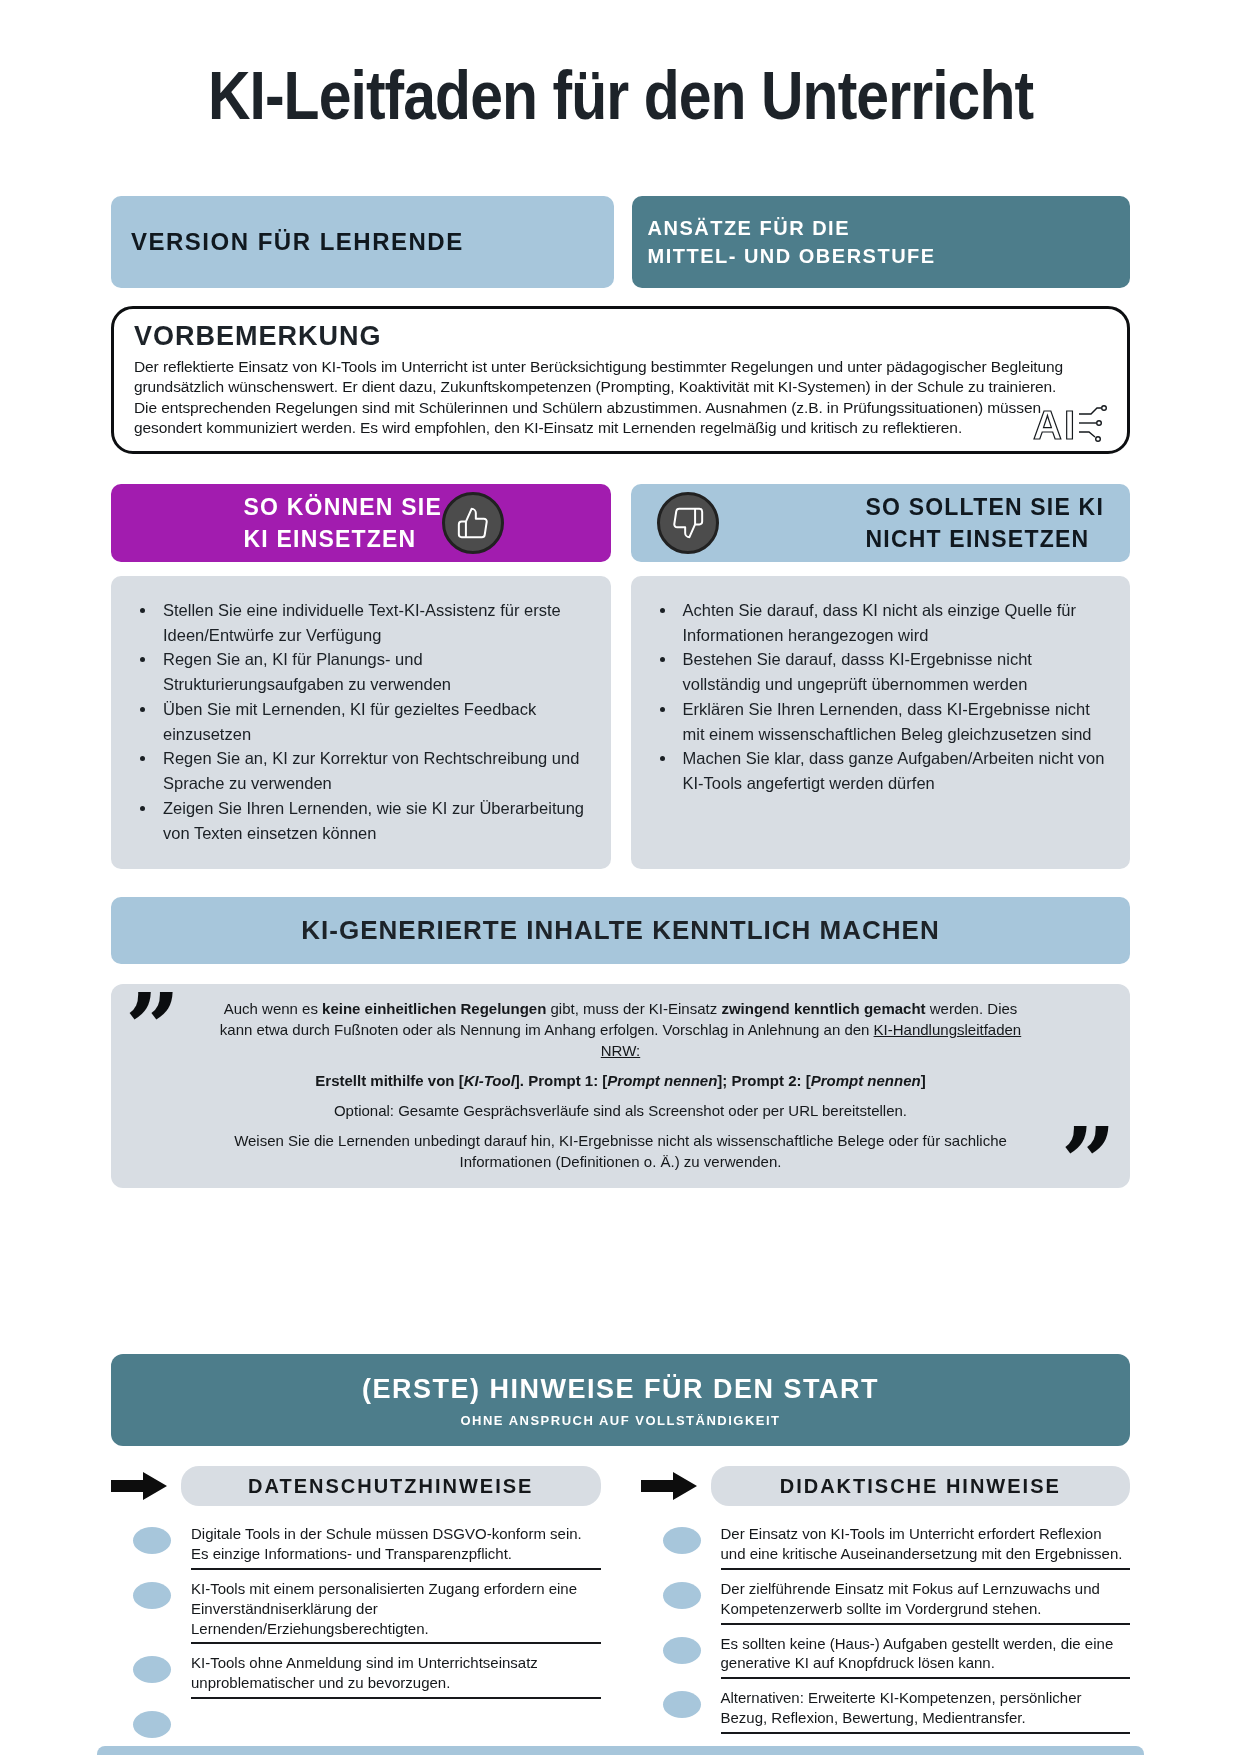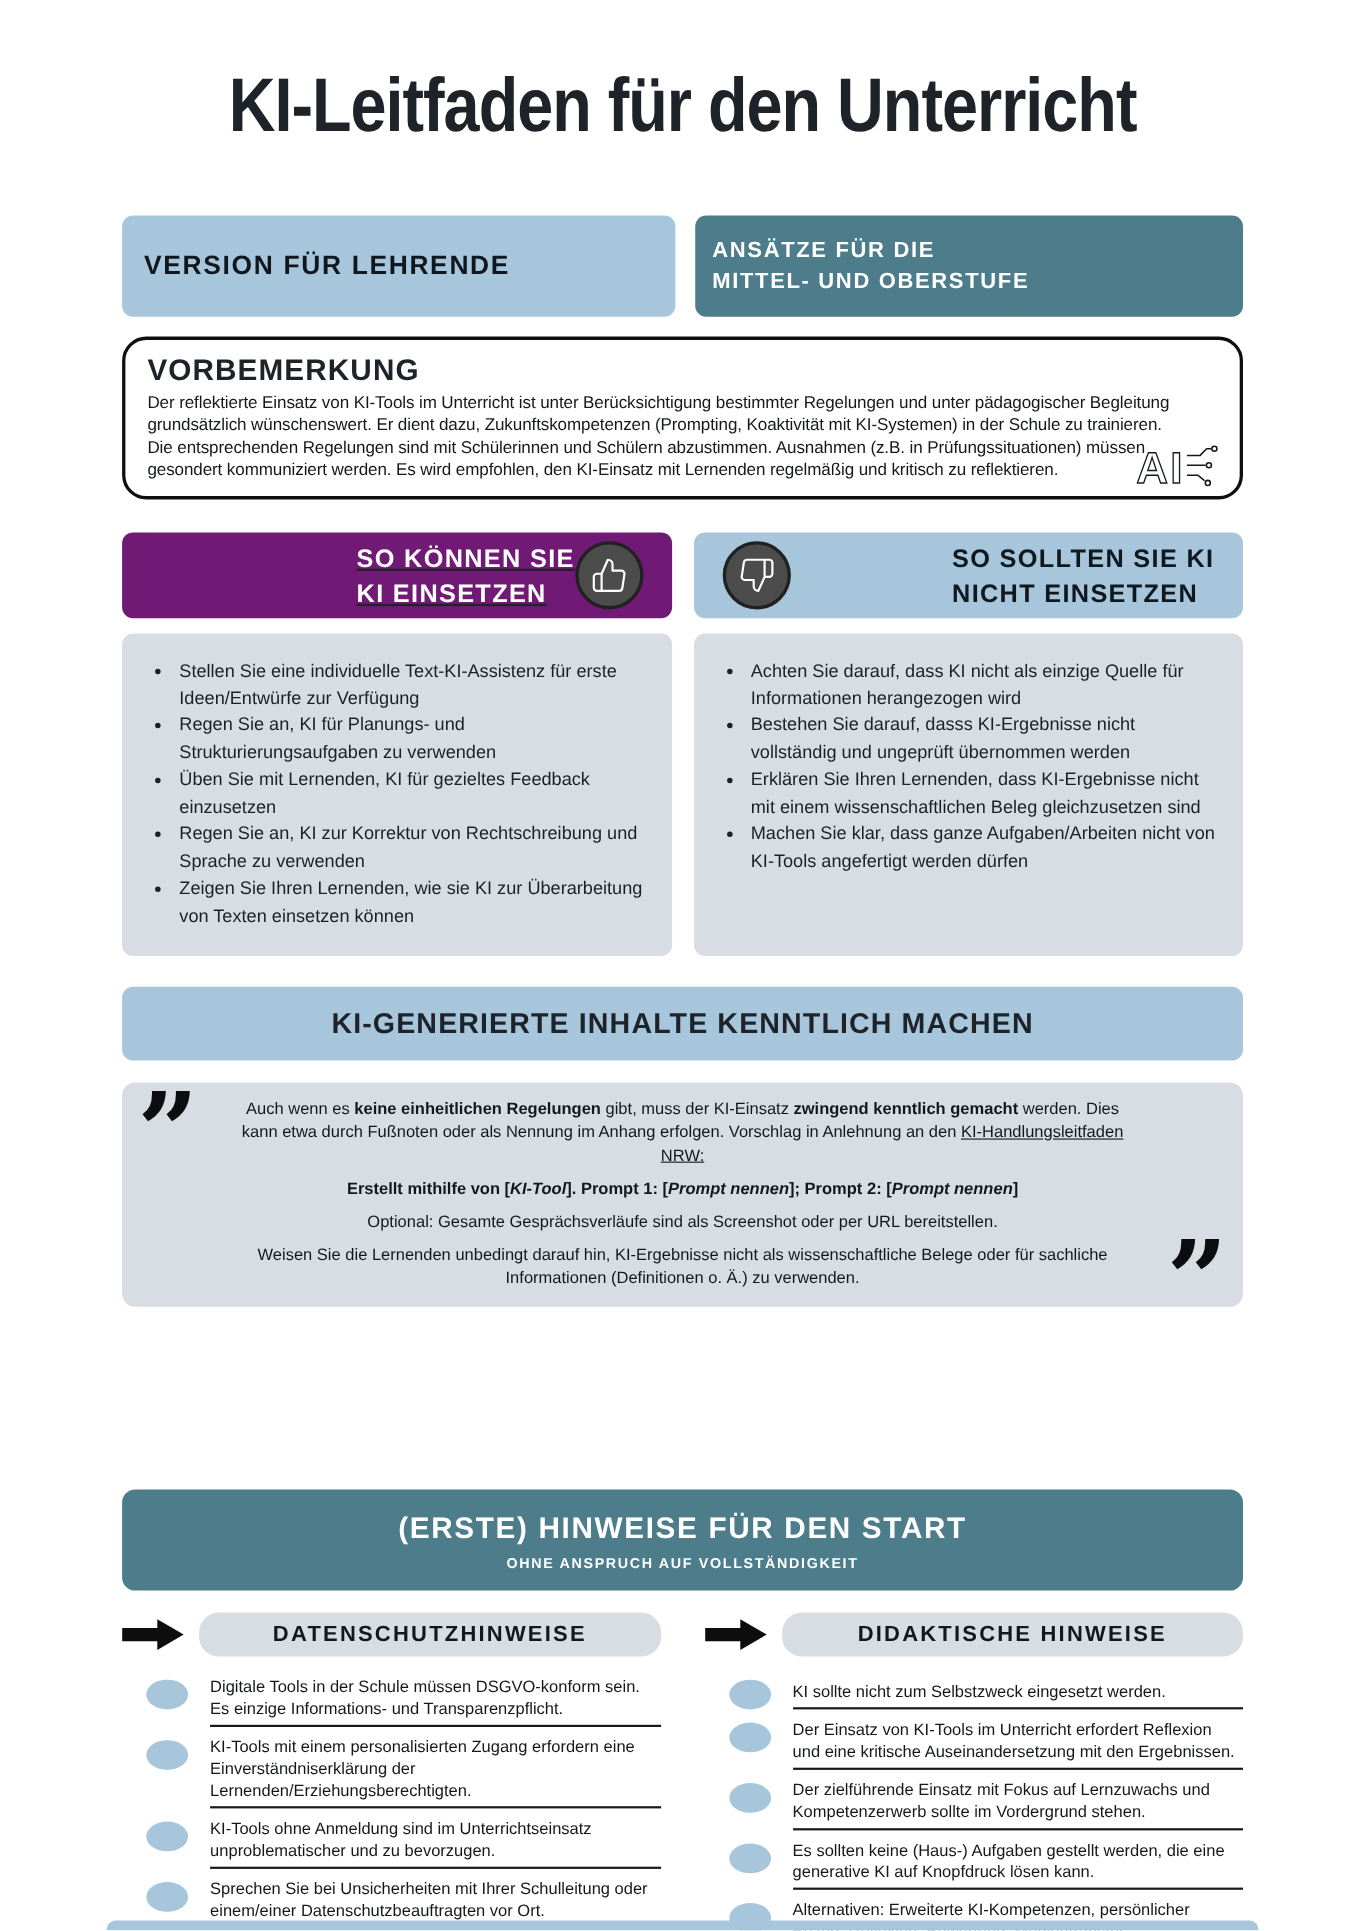--- a/index.html
+++ b/index.html
@@ -36,21 +36,21 @@
     border:3.5px solid #0d0f11;border-radius:22px;
     padding:12px 20px 12px 20px;
   }
   .vorbemerkung h2{margin:0 0 5px;font-size:27px;font-weight:bold;letter-spacing:1px;color:#1d2329;}
   .vorbemerkung p{margin:0;font-size:15.5px;line-height:1.32;color:#15181b;letter-spacing:-0.1px;max-width:935px;}
   .ai-icon{position:absolute;right:16px;bottom:6px;}
 
   
   .cols-head{display:flex;gap:20px;margin-top:30px;}
   .col-head{flex:1;height:78px;border-radius:10px;display:flex;align-items:center;padding:0 26px;box-sizing:border-box;}
-  .col-head.do{background:#701a75;justify-content:flex-end;text-decoration:underline;}
+  .col-head.do{background:#a21caf;justify-content:center;}
   .col-head.do .col-head-text{color:#ffffff;padding-left:26px;}
   .col-head.dont{background:#a7c6db;justify-content:space-between;gap:40px;}
   .col-head.dont .col-head-text{color:#10181f;}
   .col-head-text{font-size:23px;font-weight:bold;letter-spacing:1.2px;line-height:1.4;}
   .thumb-circle{
     width:62px;height:62px;border-radius:50%;
     background:#4c4c4c;border:3px solid #212121;
     display:flex;align-items:center;justify-content:center;flex:0 0 auto;
     box-sizing:border-box;
   }
@@ -243,42 +243,37 @@
           <div class="hint-item">
             <span class="dot"></span>
             <div class="hint-text">KI-Tools mit einem personalisierten Zugang erfordern eine Einverständniserklärung der Lernenden/Erziehungsberechtigten.</div>
           </div>
           <div class="hint-item">
             <span class="dot"></span>
             <div class="hint-text">KI-Tools ohne Anmeldung sind im Unterrichtseinsatz unproblematischer und zu bevorzugen.</div>
           </div>
           <div class="hint-item">
             <span class="dot"></span>
-            <div class="hint-text">Sprechen Sie bei Unsicherheiten mit Ihrer Schulleitung oder einem/einer Datenschutzbeauftragten vor Ort.</div>
           </div>
 
         </div>
       </div>
 
       <div class="hint-col">
         <div class="hint-head">
           <svg class="arrow" width="58" height="32" viewBox="0 0 58 32">
               <path d="M0 10h32V2l24 14-24 14v-8H0z" fill="#0d0d0d"></path>
             </svg>
           <div class="hint-pill">
             <span>DIDAKTISCHE HINWEISE</span>
           </div>
         </div>
         <div class="hint-items">
           <div class="hint-item">
             <span class="dot"></span>
-            <div class="hint-text single">KI sollte nicht zum Selbstzweck eingesetzt werden.</div>
-          </div>
-          <div class="hint-item">
-            <span class="dot"></span>
             <div class="hint-text">Der Einsatz von KI-Tools im Unterricht erfordert Reflexion und eine kritische Auseinandersetzung mit den Ergebnissen.</div>
           </div>
           <div class="hint-item">
             <span class="dot"></span>
             <div class="hint-text">Der zielführende Einsatz mit Fokus auf Lernzuwachs und Kompetenzerwerb sollte im Vordergrund stehen.</div>
           </div>
           <div class="hint-item">
             <span class="dot"></span>
             <div class="hint-text">Es sollten keine (Haus-) Aufgaben gestellt werden, die eine generative KI auf Knopfdruck lösen kann.</div>
           </div>

